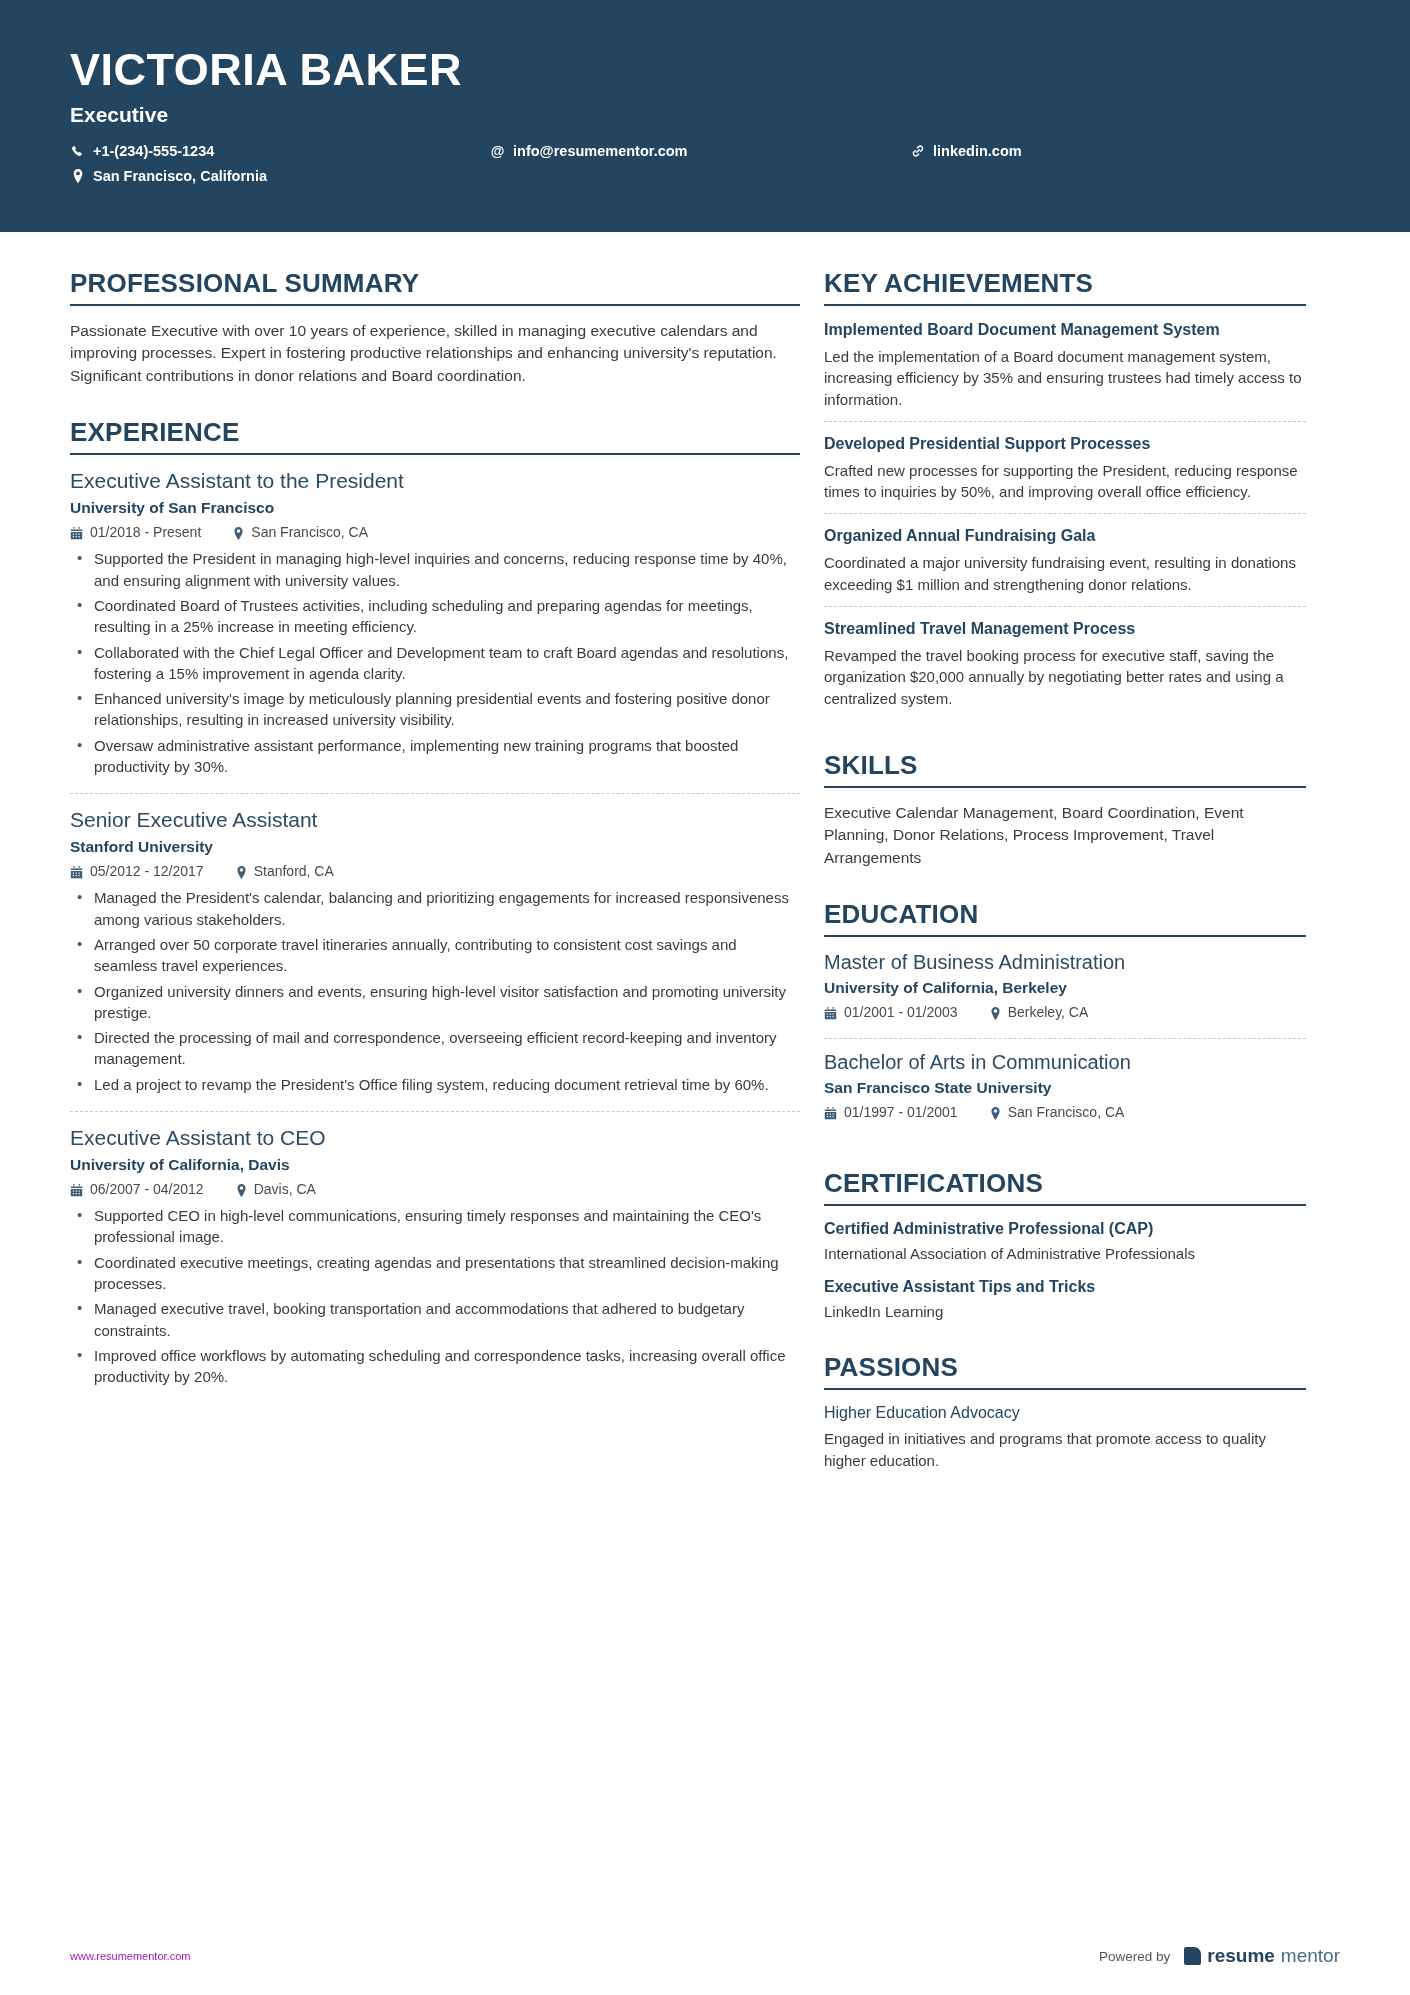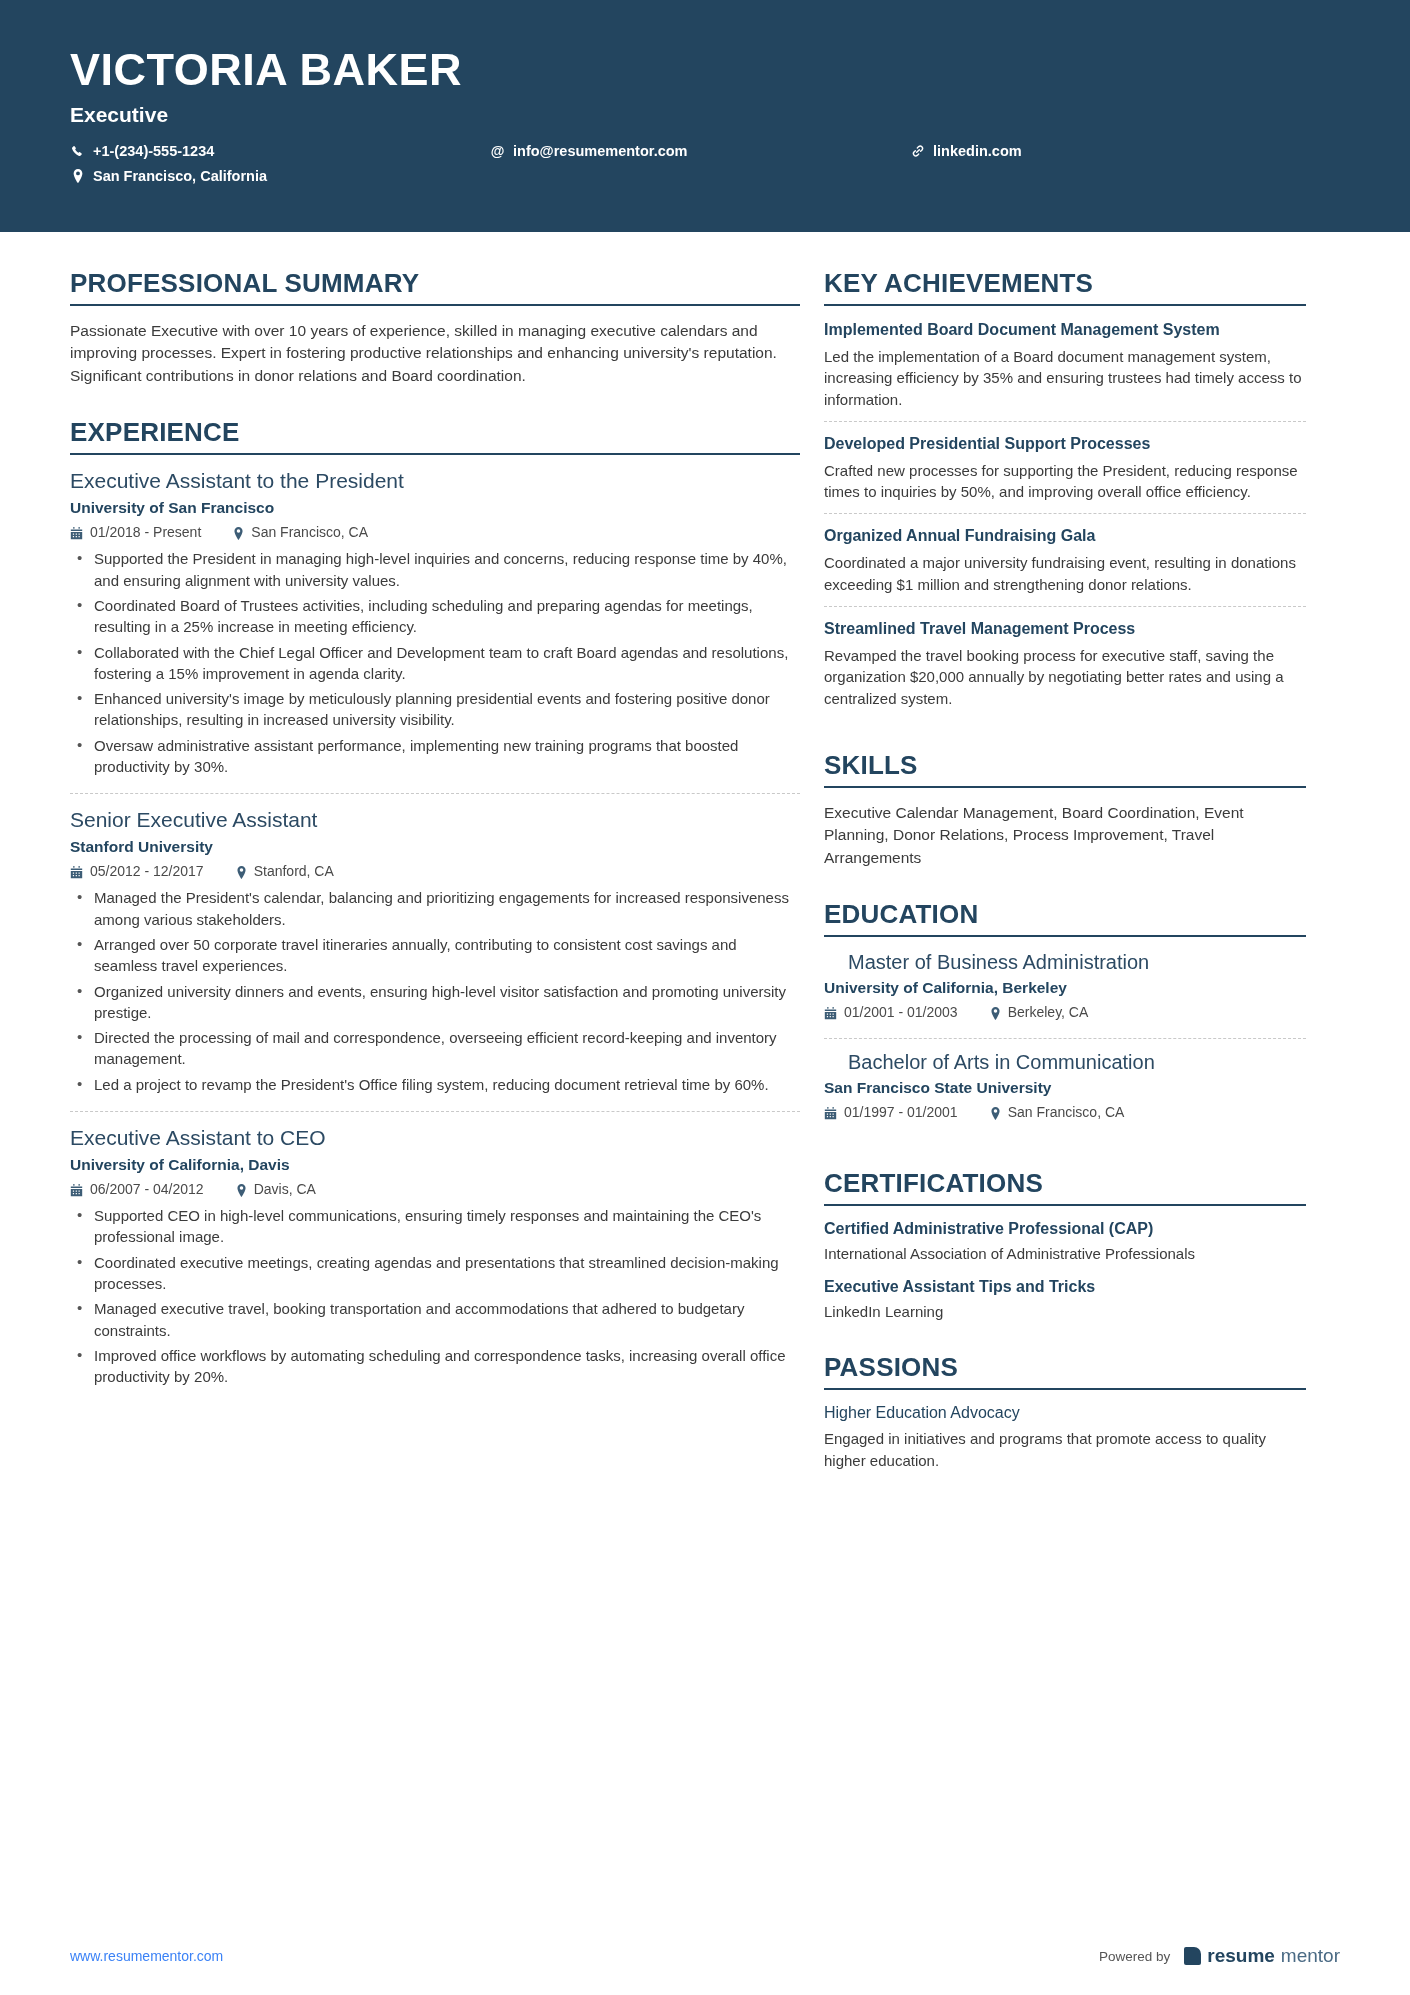--- a/index.html
+++ b/index.html
@@ -199,21 +199,20 @@
     margin-bottom: 12px;
     border-bottom: 1px dashed #c9c9c9;
   }
   .edu.last {
     border-bottom: none;
   }
   .edu-degree {
     font-size: 20px;
     color: #2c4a63;
     margin-bottom: 5px;
-    margin-left: 24px;
   }
   .edu-school {
     font-size: 15.5px;
     font-weight: bold;
     color: #23455f;
     margin-bottom: 7px;
   }
   .cert {
     margin-bottom: 14px;
   }
@@ -246,22 +245,22 @@
     left: 0;
     bottom: 0;
     width: 1410px;
     box-sizing: border-box;
     padding: 0 70px 28px 70px;
     display: flex;
     align-items: center;
     justify-content: space-between;
   }
   .footer-url {
-    font-size: 14px;
-    color: #3b82f6;
+    font-size: 11px;
+    color: #a21caf;
   }
   .footer-right {
     display: flex;
     align-items: center;
     gap: 14px;
   }
   .powered {
     font-size: 13.5px;
     color: #555;
   }

